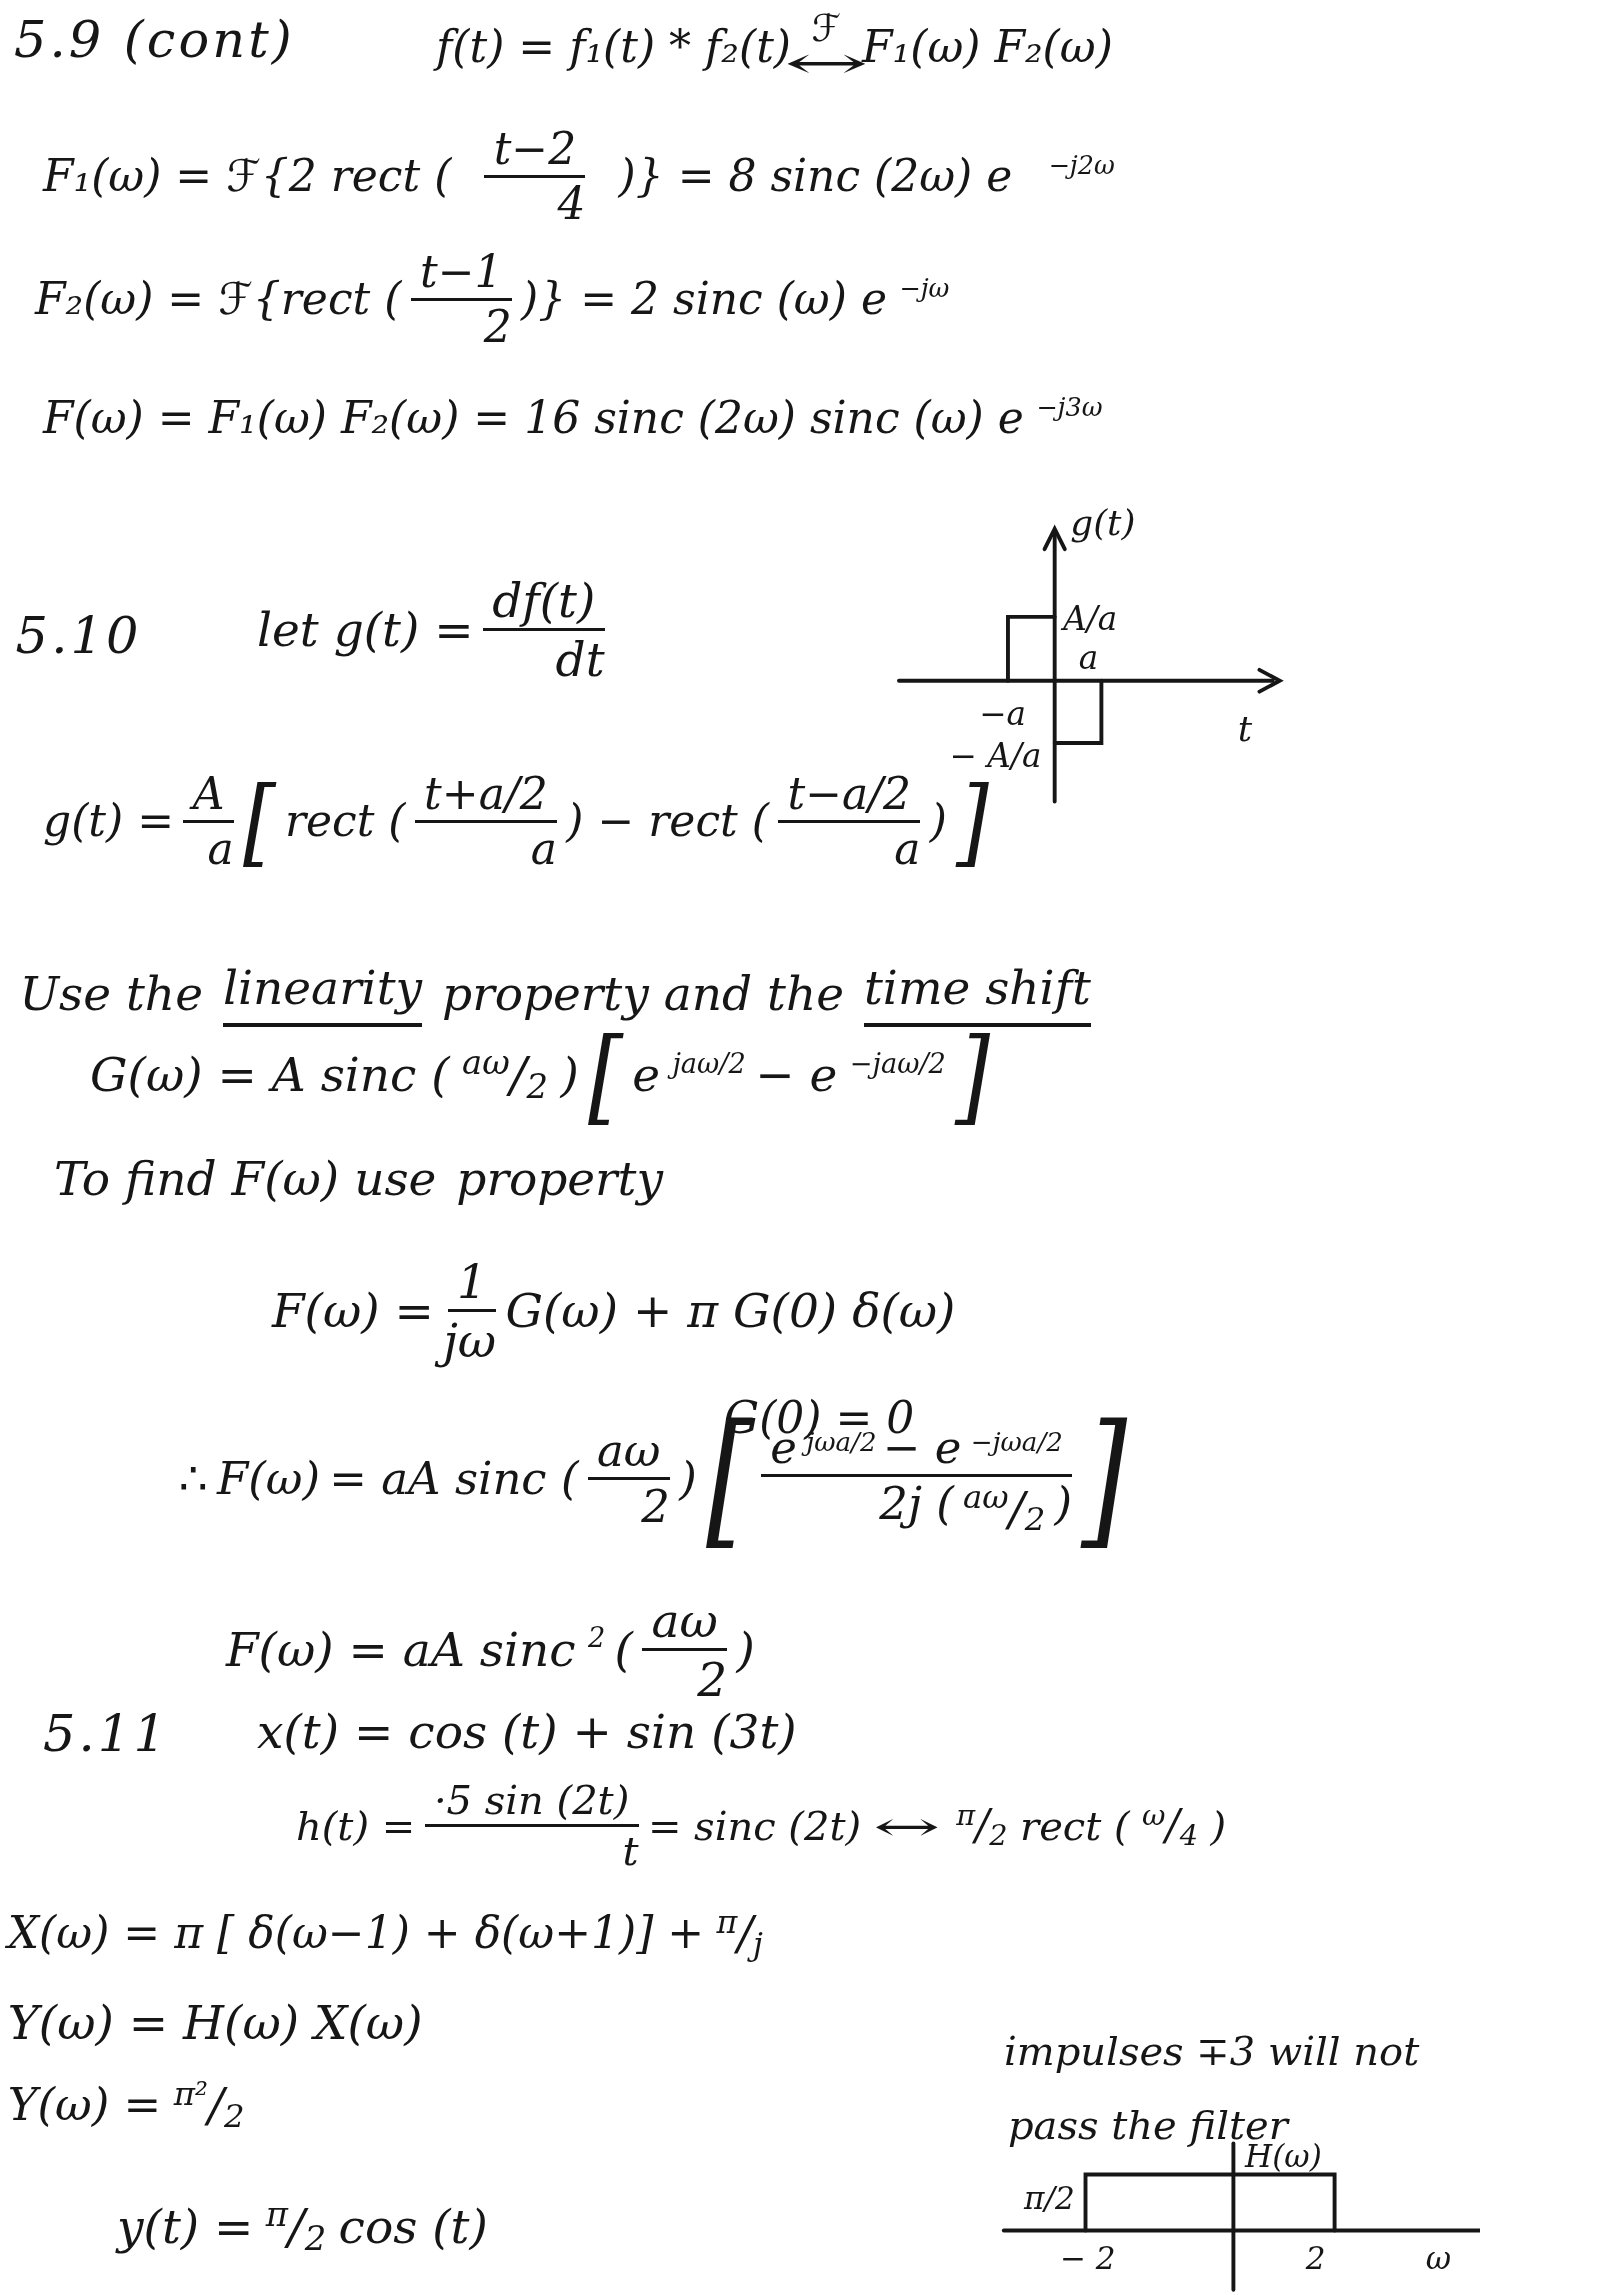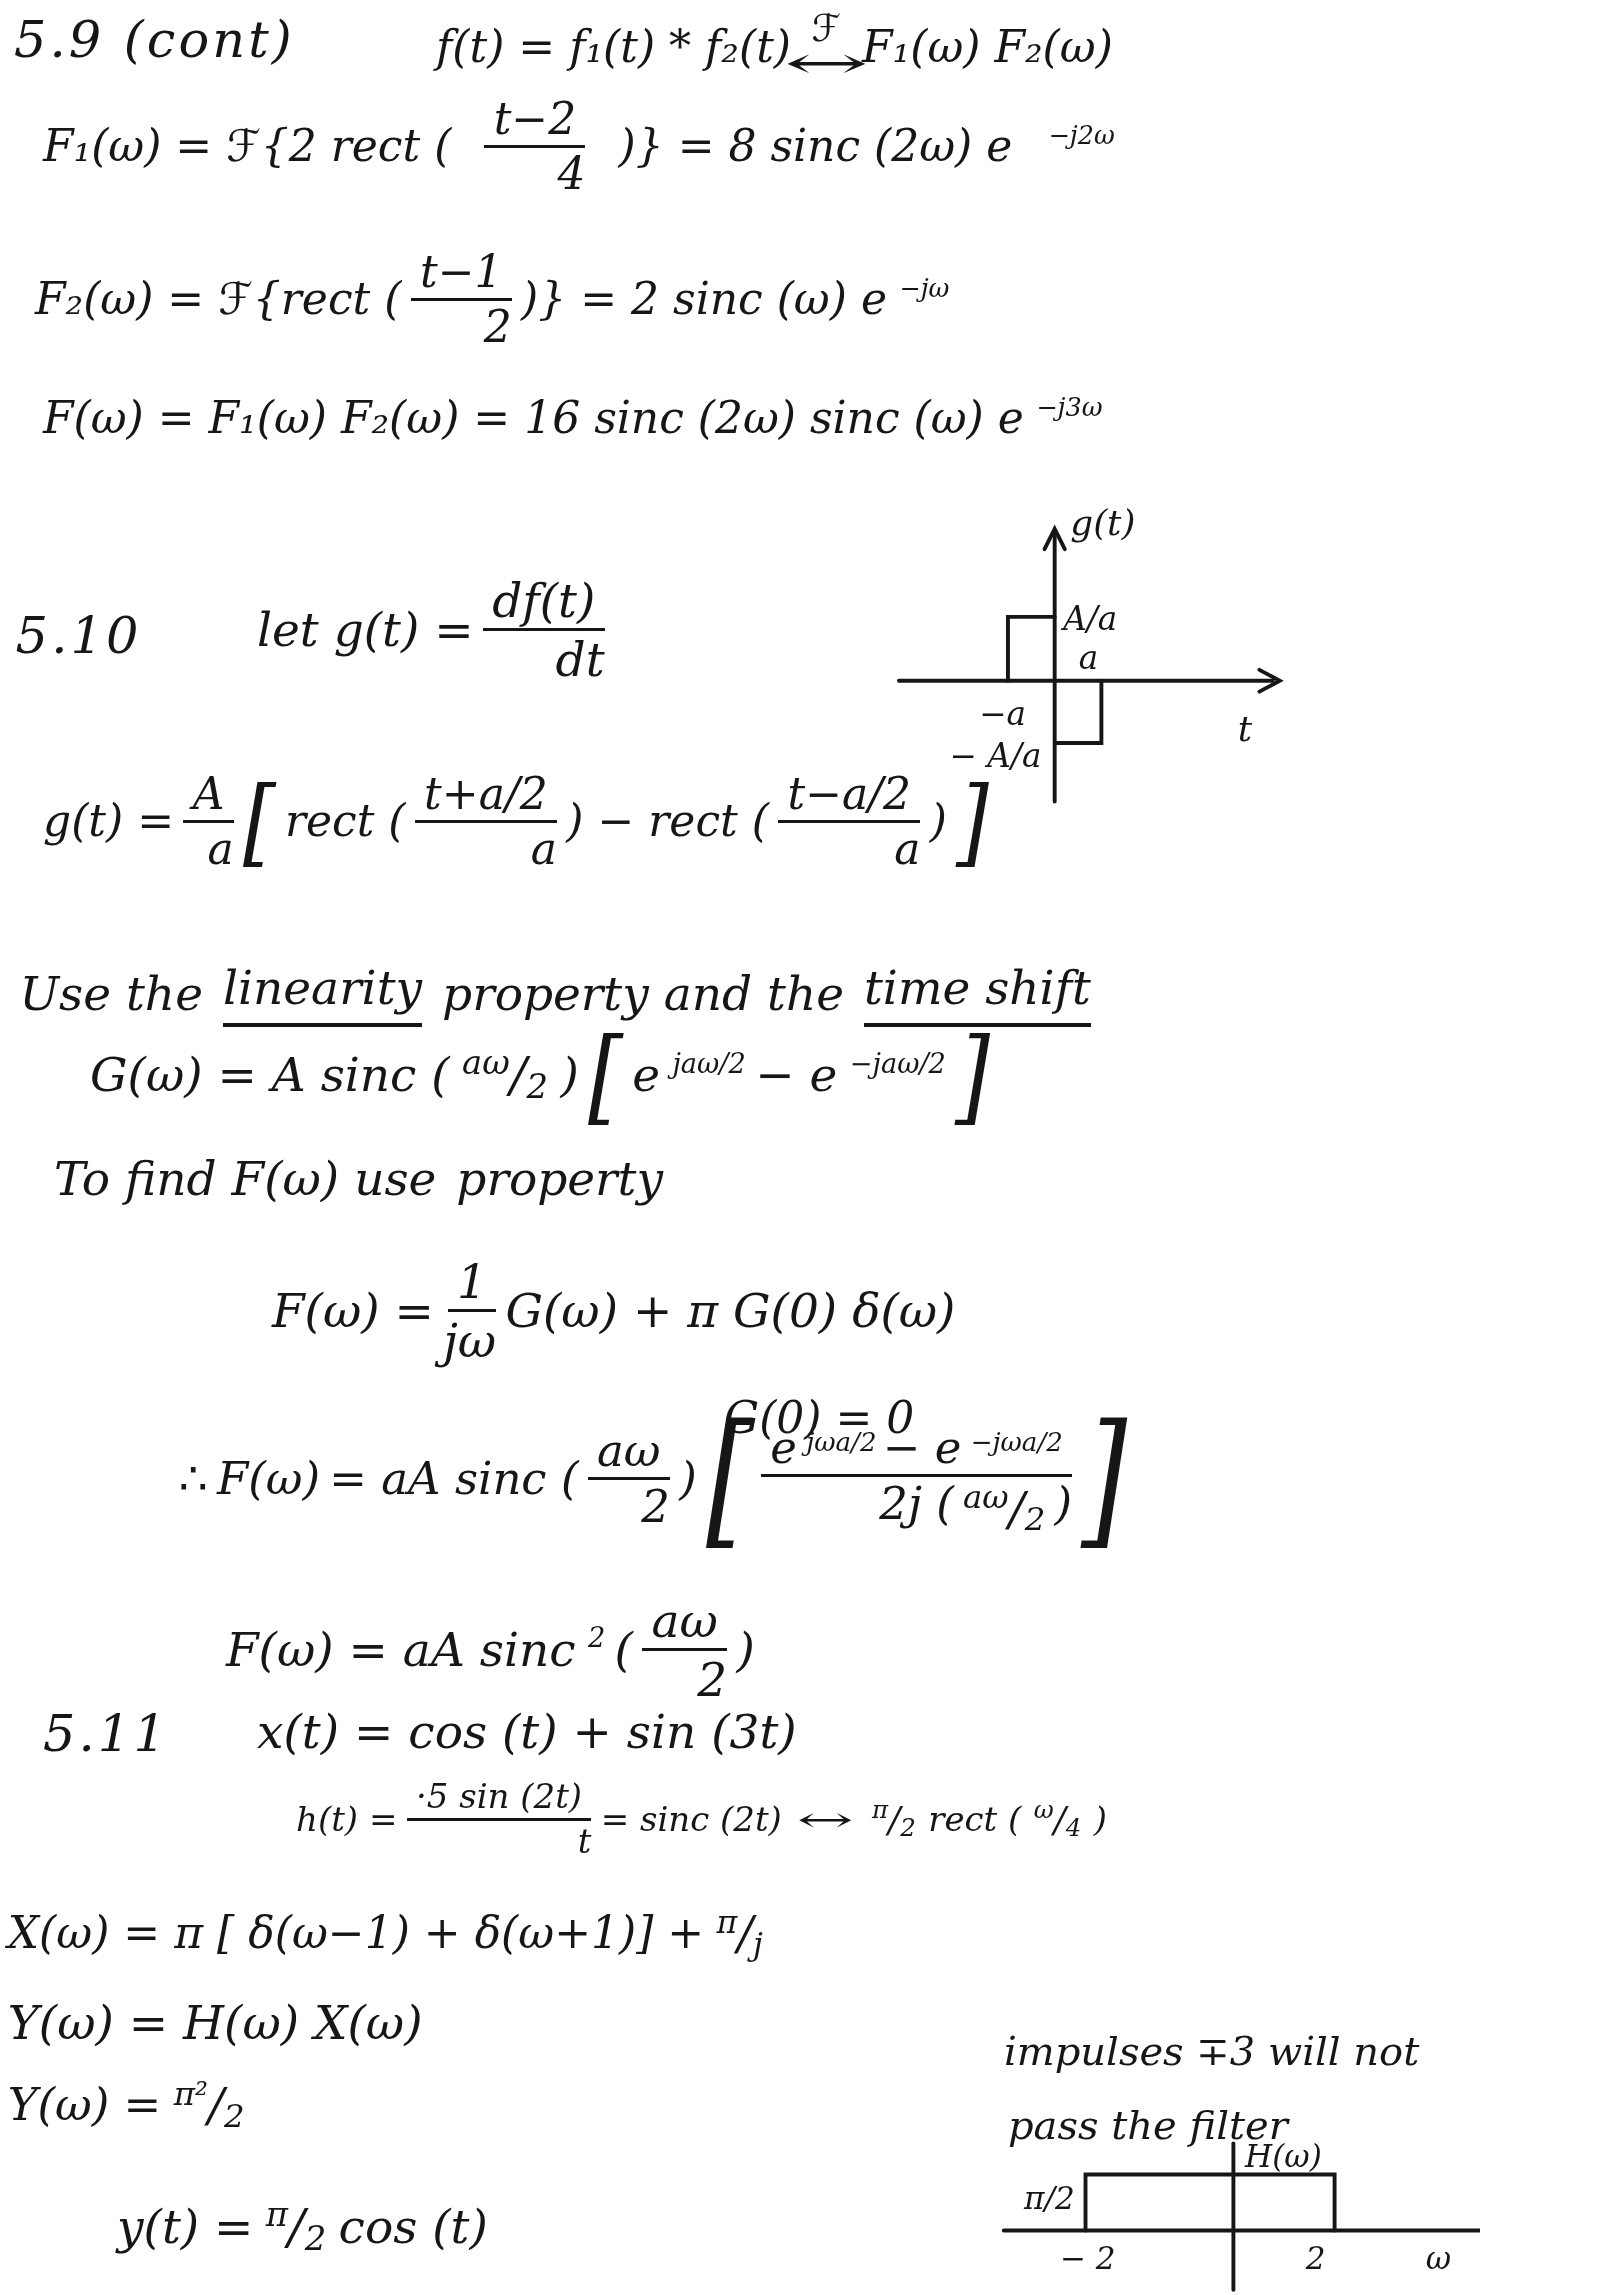--- a/index.html
+++ b/index.html
@@ -51,21 +51,21 @@
   </div>
   <div class="line" style="left:436px;top:12.5px;">
     <span>f(t) = f₁(t) * f₂(t)</span>
     <span class="fpair">
       <span class="fop">ℱ</span>
       <span class="farr">↔</span>
     </span>
     <span>F₁(ω) F₂(ω)</span>
   </div>
 
-  <div class="line" style="left:43px;top:96px;gap:33px;">
+  <div class="line" style="left:43px;top:126px;gap:33px;">
     <span>F₁(ω) = ℱ{2 rect (</span>
     <span class="frac">
       <span class="num">t−2</span>
       <span class="den">4</span>
     </span>
     <span>)} = 8 sinc (2ω) e</span>
     <span class="sup">−j2ω</span>
   </div>
 
   <div class="line" style="left:35px;top:249px;">
@@ -212,21 +212,21 @@
     <span>)</span>
   </div>
 
   <div class="line lbl" style="left:43px;top:1705px;">
     <span>5.11</span>
   </div>
   <div class="line" style="left:257px;top:1705px;font-size:47px;">
     <span>x(t) = cos (t) + sin (3t)</span>
   </div>
 
-  <div class="line" style="left:296px;top:1779px;font-size:34px;font-style:italic;">
+  <div class="line" style="left:296px;top:1779px;font-size:40px;font-style:italic;">
     <span>h(t) =</span>
     <span class="frac">
       <span class="num">·5 sin (2t)</span>
       <span class="den">t</span>
     </span>
     <span>= sinc (2t)</span>
     <span class="stretch-arrow">↔</span>
     <span class="sfrac">
       <span class="sn">π</span>
       <span class="slash"></span>

